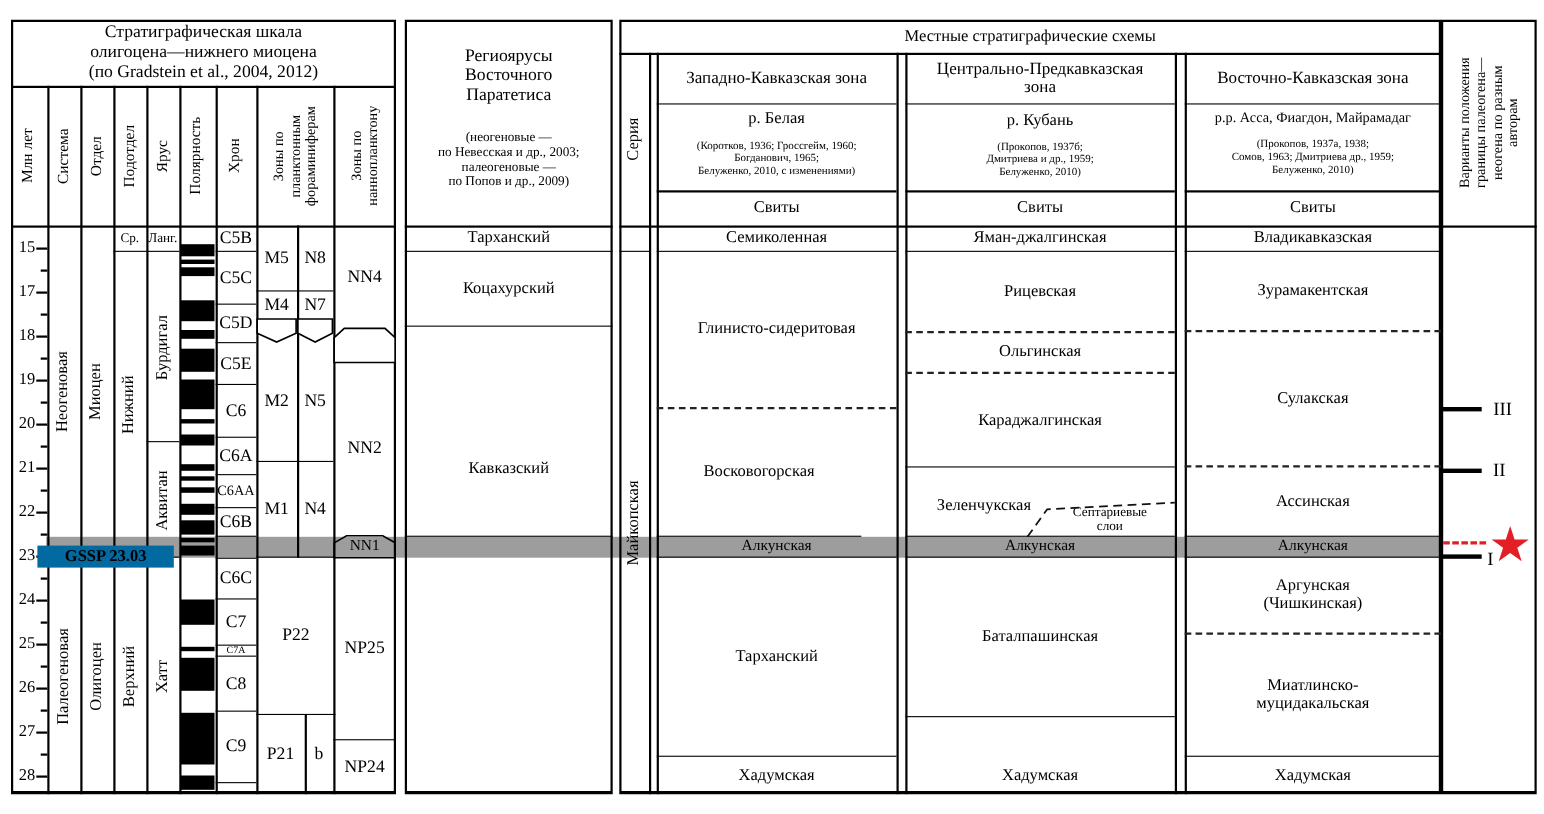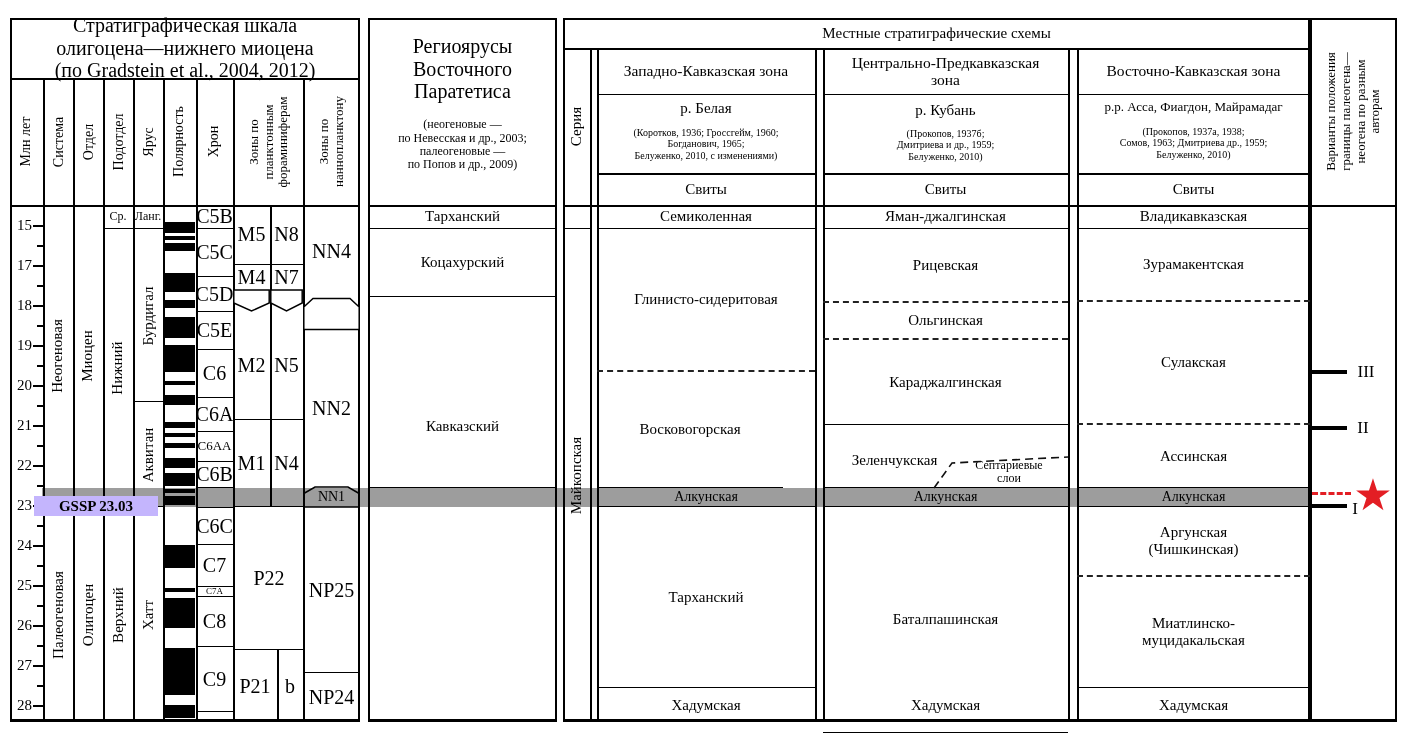--- a/index.html
+++ b/index.html
@@ -13,21 +13,21 @@
         white-space:pre-line;line-height:1.12;z-index:2;background:transparent}
   .rot{position:absolute;display:flex;align-items:center;justify-content:center;text-align:center;
        white-space:pre-line;line-height:1.15;transform:rotate(-90deg);z-index:3}
   .bb{border-bottom:1.5px solid #000}
   .bt{border-top:1.5px solid #000}
   .bd{border-bottom:2px dashed #222}
   .pol{position:absolute;left:164px;width:31px;background:#000;z-index:2}
   .tick{position:absolute;height:1.5px;background:#000;z-index:3}
   .band{position:absolute;background:#9d9d9d;z-index:1}
   .f9{font-size:9px}.f11{font-size:10px}.f12{font-size:12px}.f13{font-size:13px}
-  .f14{font-size:14px}.f15{font-size:15px}.f16{font-size:20px}.f17{font-size:17px}
+  .f14{font-size:14px}.f15{font-size:15px}.f16{font-size:16px}.f17{font-size:17px}
   .bold{font-weight:bold}
   svg{position:absolute;z-index:3;overflow:visible}
 </style>
 </head>
 <body>
 
 <div class="fig">
 
   <div class="band" style="left:42px;top:488px;width:1268px;height:19px"></div>
 
@@ -184,21 +184,21 @@
     </svg>
   <div class="cell f16" style="left:303px;top:303px;width:57px;height:22px">NN3</div>
   <div class="cell f16" style="left:303px;top:330px;width:57px;height:156px">NN2</div>
   <svg style="left:303px;top:485.5px" width="57" height="22">
       <polygon points="0.8,7.5 12,1 45,1 56.2,7.5 56.2,21 0.8,21" fill="none" stroke="#000" stroke-width="1.5"></polygon>
     </svg>
   <div class="cell f14" style="left:303px;top:488px;width:57px;height:17px">NN1</div>
   <div class="cell bb f16" style="left:303px;top:508px;width:57px;height:165px">NP25</div>
   <div class="cell f16" style="left:303px;top:673px;width:57px;height:49px">NP24</div>
 
-  <div class="cell bold f15" style="left:34px;top:496px;width:124px;height:20px;background:#c4b5fd;z-index:4">GSSP 23.03</div>
+  <div class="cell bold f15" style="left:34px;top:496px;width:124px;height:20px;background:#0369a1;z-index:4">GSSP 23.03</div>
 
   <div class="cell f16" style="left:368px;top:34px;width:189px;height:70px">Региоярусы
 Восточного
 Паратетиса</div>
   <div class="cell f12" style="left:368px;top:110px;width:189px;height:70px">(неогеновые —
 по Невесская и др., 2003;
 палеогеновые —
 по Попов и др., 2009)</div>
   <div class="hl" style="left:368px;top:205px;width:189px"></div>
   <div class="cell bb f15" style="left:368px;top:205px;width:189px;height:24px">Тарханский</div>
@@ -246,21 +246,21 @@
   <div class="cell bd f15" style="left:823px;top:303px;width:245px;height:37px">Ольгинская</div>
   <div class="cell bb f15" style="left:823px;top:340px;width:245px;height:85px">Караджалгинская</div>
   <div class="cell bb" style="left:823px;top:425px;width:245px;height:63px"></div>
   <div class="cell f15" style="left:827px;top:447px;width:135px;height:26px">Зеленчукская</div>
   <svg style="left:928px;top:450px" width="140" height="40">
       <path d="M 6,38 L 24,13 L 140,7" fill="none" stroke="#111" stroke-width="1.6" stroke-dasharray="8,5"></path>
     </svg>
   <div class="cell f12" style="left:952px;top:455px;width:114px;height:34px">Септариевые
 слои</div>
   <div class="cell bb f14" style="left:823px;top:488px;width:245px;height:19px">Алкунская</div>
-  <div class="cell bb f15" style="left:823px;top:507px;width:245px;height:226px">Баталпашинская</div>
+  <div class="cell bb f15" style="left:823px;top:507px;width:245px;height:145px">Баталпашинская</div>
   <div class="cell f15" style="left:823px;top:688px;width:245px;height:34px">Хадумская</div>
 
   <div class="cell bb f15" style="left:1077px;top:48px;width:233px;height:47px;font-size:15.5px">Восточно-Кавказская зона</div>
   <div class="cell f13" style="left:1077px;top:97px;width:233px;height:20px">р.р. Асса, Фиагдон, Майрамадаг</div>
   <div class="cell f11" style="left:1077px;top:117px;width:233px;height:52px">(Прокопов, 1937а, 1938;
 Сомов, 1963; Дмитриева др., 1959;
 Белуженко, 2010)</div>
   <div class="hl" style="left:1077px;top:173px;width:233px"></div>
   <div class="cell f15" style="left:1077px;top:173px;width:233px;height:32px">Свиты</div>
   <div class="cell bb f15" style="left:1077px;top:205px;width:233px;height:24px">Владикавказская</div>

